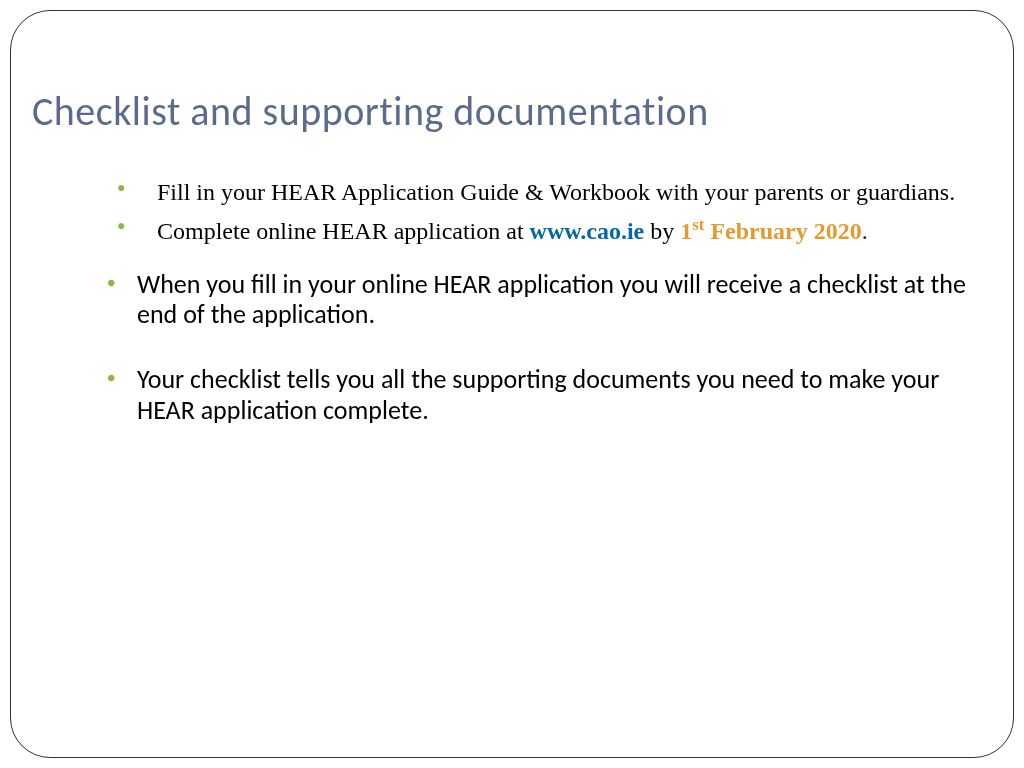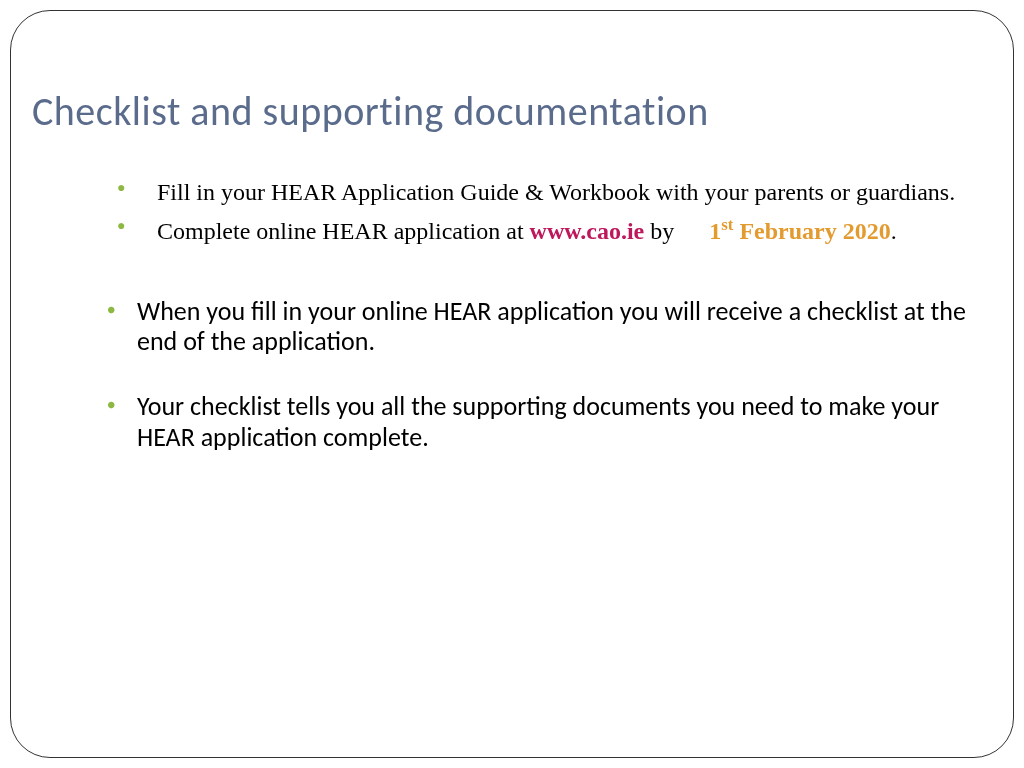--- a/index.html
+++ b/index.html
@@ -56,21 +56,21 @@
       content: "●";
       position: absolute;
       left: 0;
       top: 3px;
       color: #8db842;
       font-size: 14px;
     }
     .bullet-list-large {
       list-style: none;
       padding-left: 75px;
-      margin-top: 48px;
+      margin-top: 21px;
     }
     .bullet-item-large {
       position: relative;
       padding-left: 30px;
       margin-bottom: 34px;
       font-size: 26px;
       line-height: 1.18;
       color: #000;
       font-family: Calibri, "Segoe UI", Arial, sans-serif;
     }
@@ -78,24 +78,23 @@
       content: "●";
       position: absolute;
       left: 0;
       top: 6px;
       color: #8db842;
       font-size: 14px;
     }
     .highlight {
       color: #e39a2e;
       font-weight: bold;
-      margin-left: 29px;
     }
     .link-highlight {
-      color: #be185d;
+      color: #0369a1;
       font-weight: bold;
     }
     sup {
       font-size: 0.7em;
       vertical-align: super;
     }
   </style>
 </head>
 <body>
 

